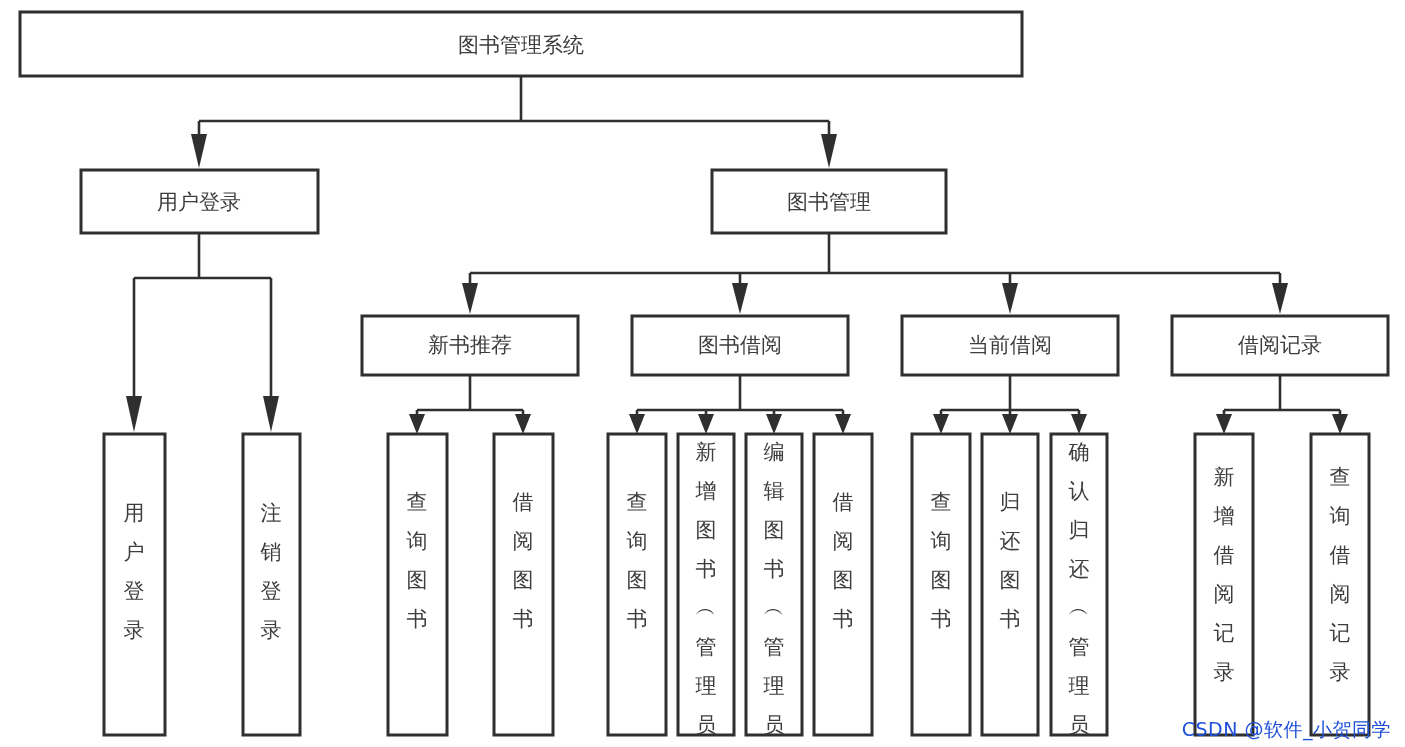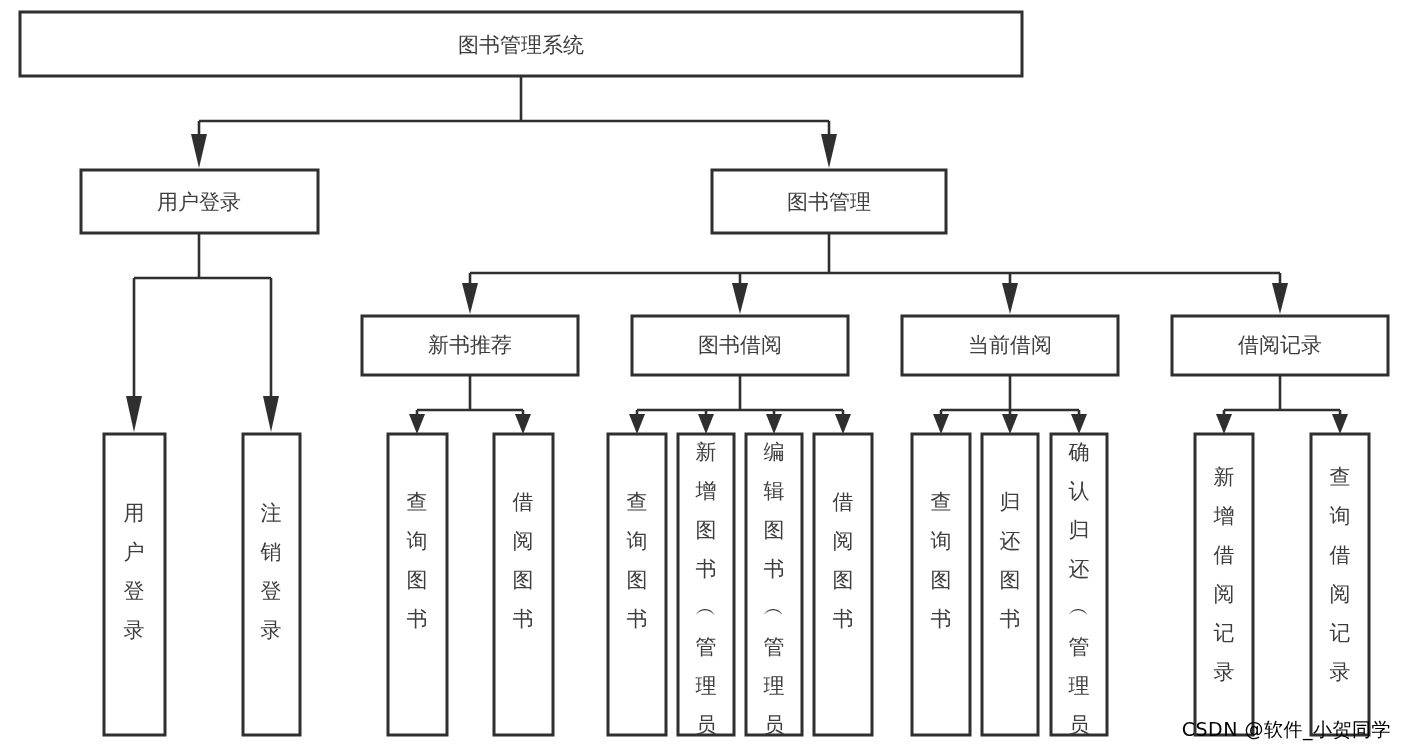--- a/index.html
+++ b/index.html
@@ -25,21 +25,21 @@
   .node-label-vertical{
     fill:#3d3d3d;
     font-family:"DejaVu Sans","Liberation Sans",sans-serif;
     font-size:21px;
     text-anchor:middle;
   }
   .watermark{
     position:absolute;
     right:14px;
     bottom:4px;
-    color:#000000;
+    color:#1d4ed8;
     font-size:19px;
     font-family:"DejaVu Sans","Liberation Sans",sans-serif;
     letter-spacing:.5px;
     white-space:nowrap;
     pointer-events:none;
   }
 </style>
 </head>
 <body>
 

